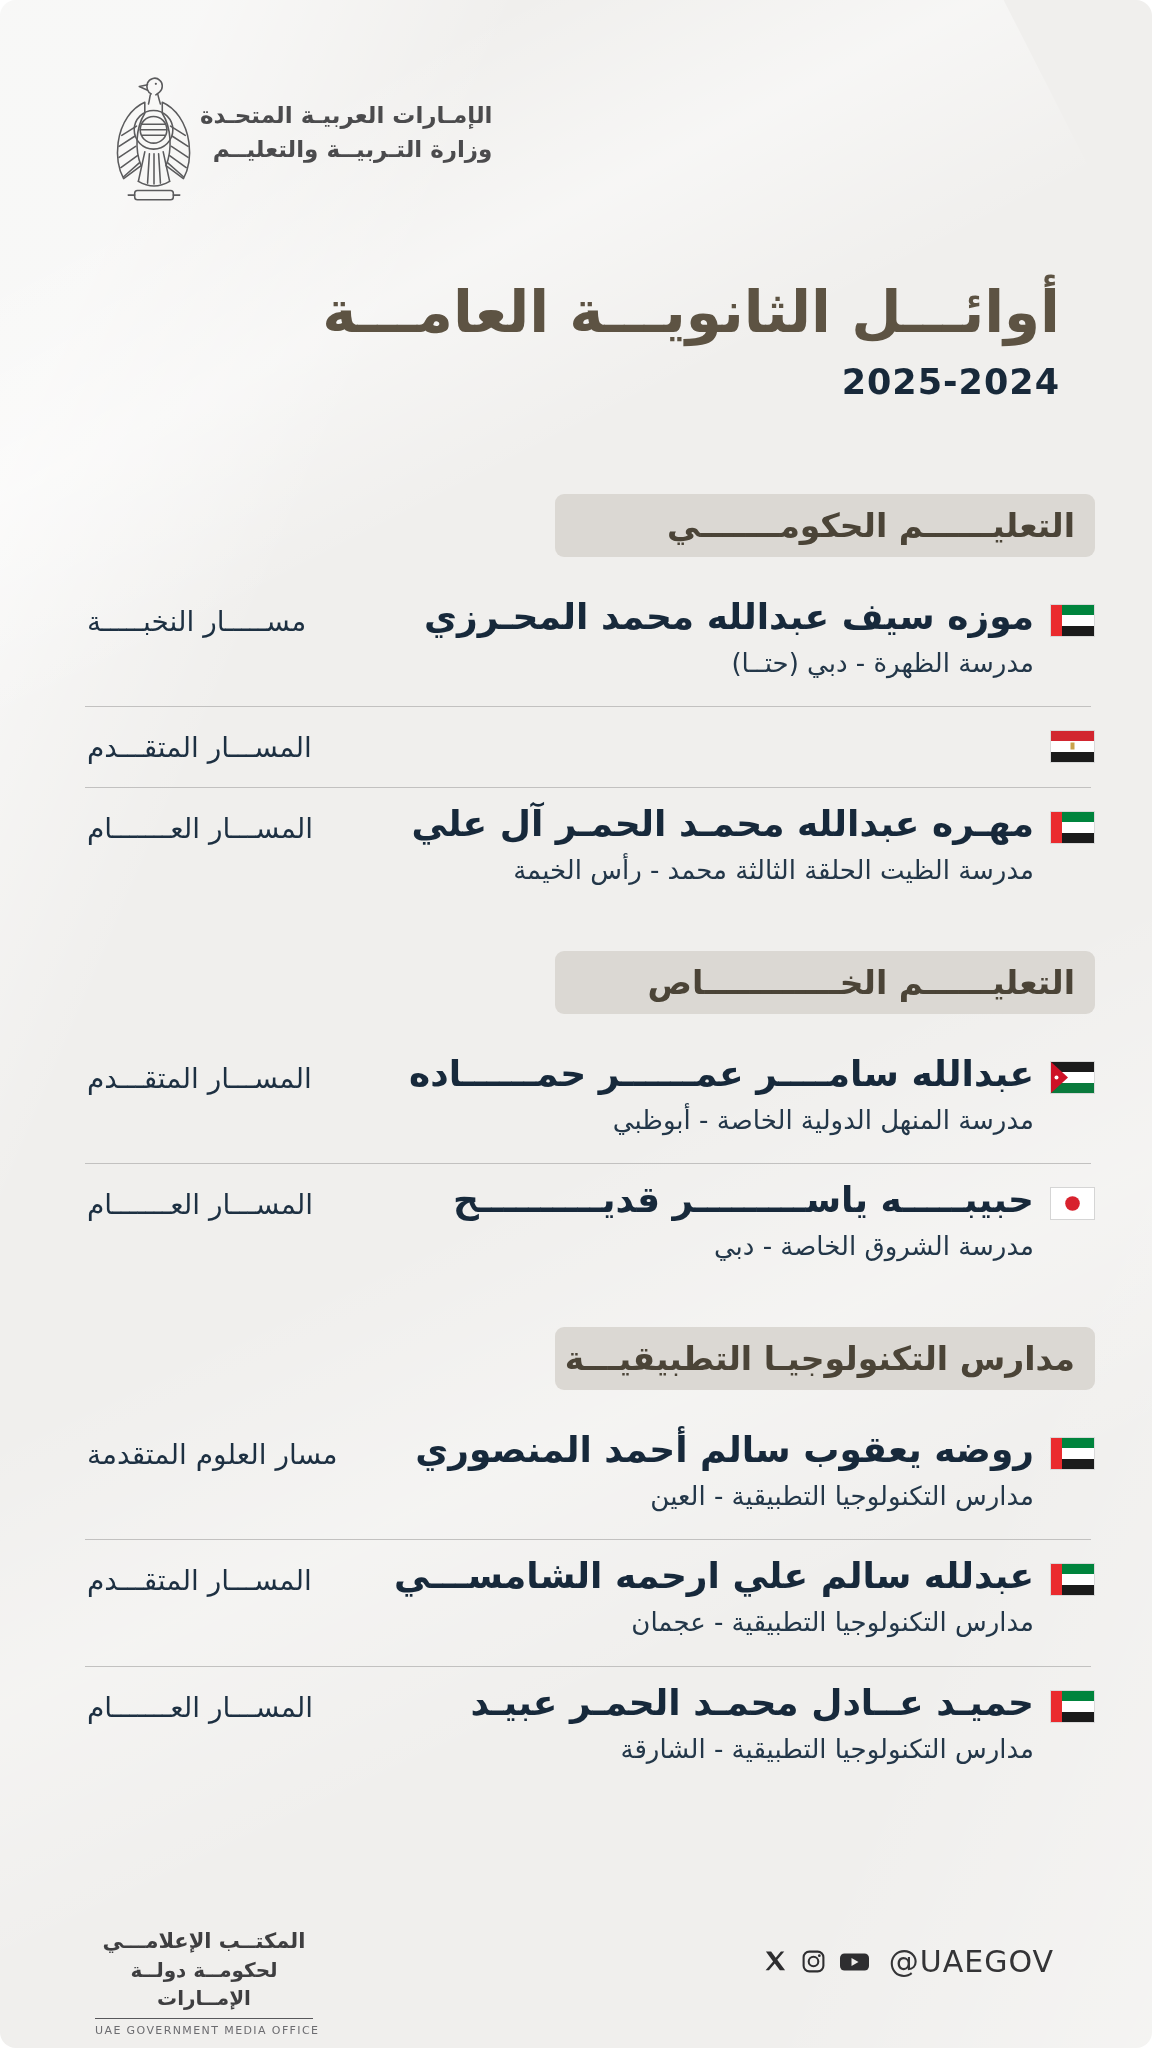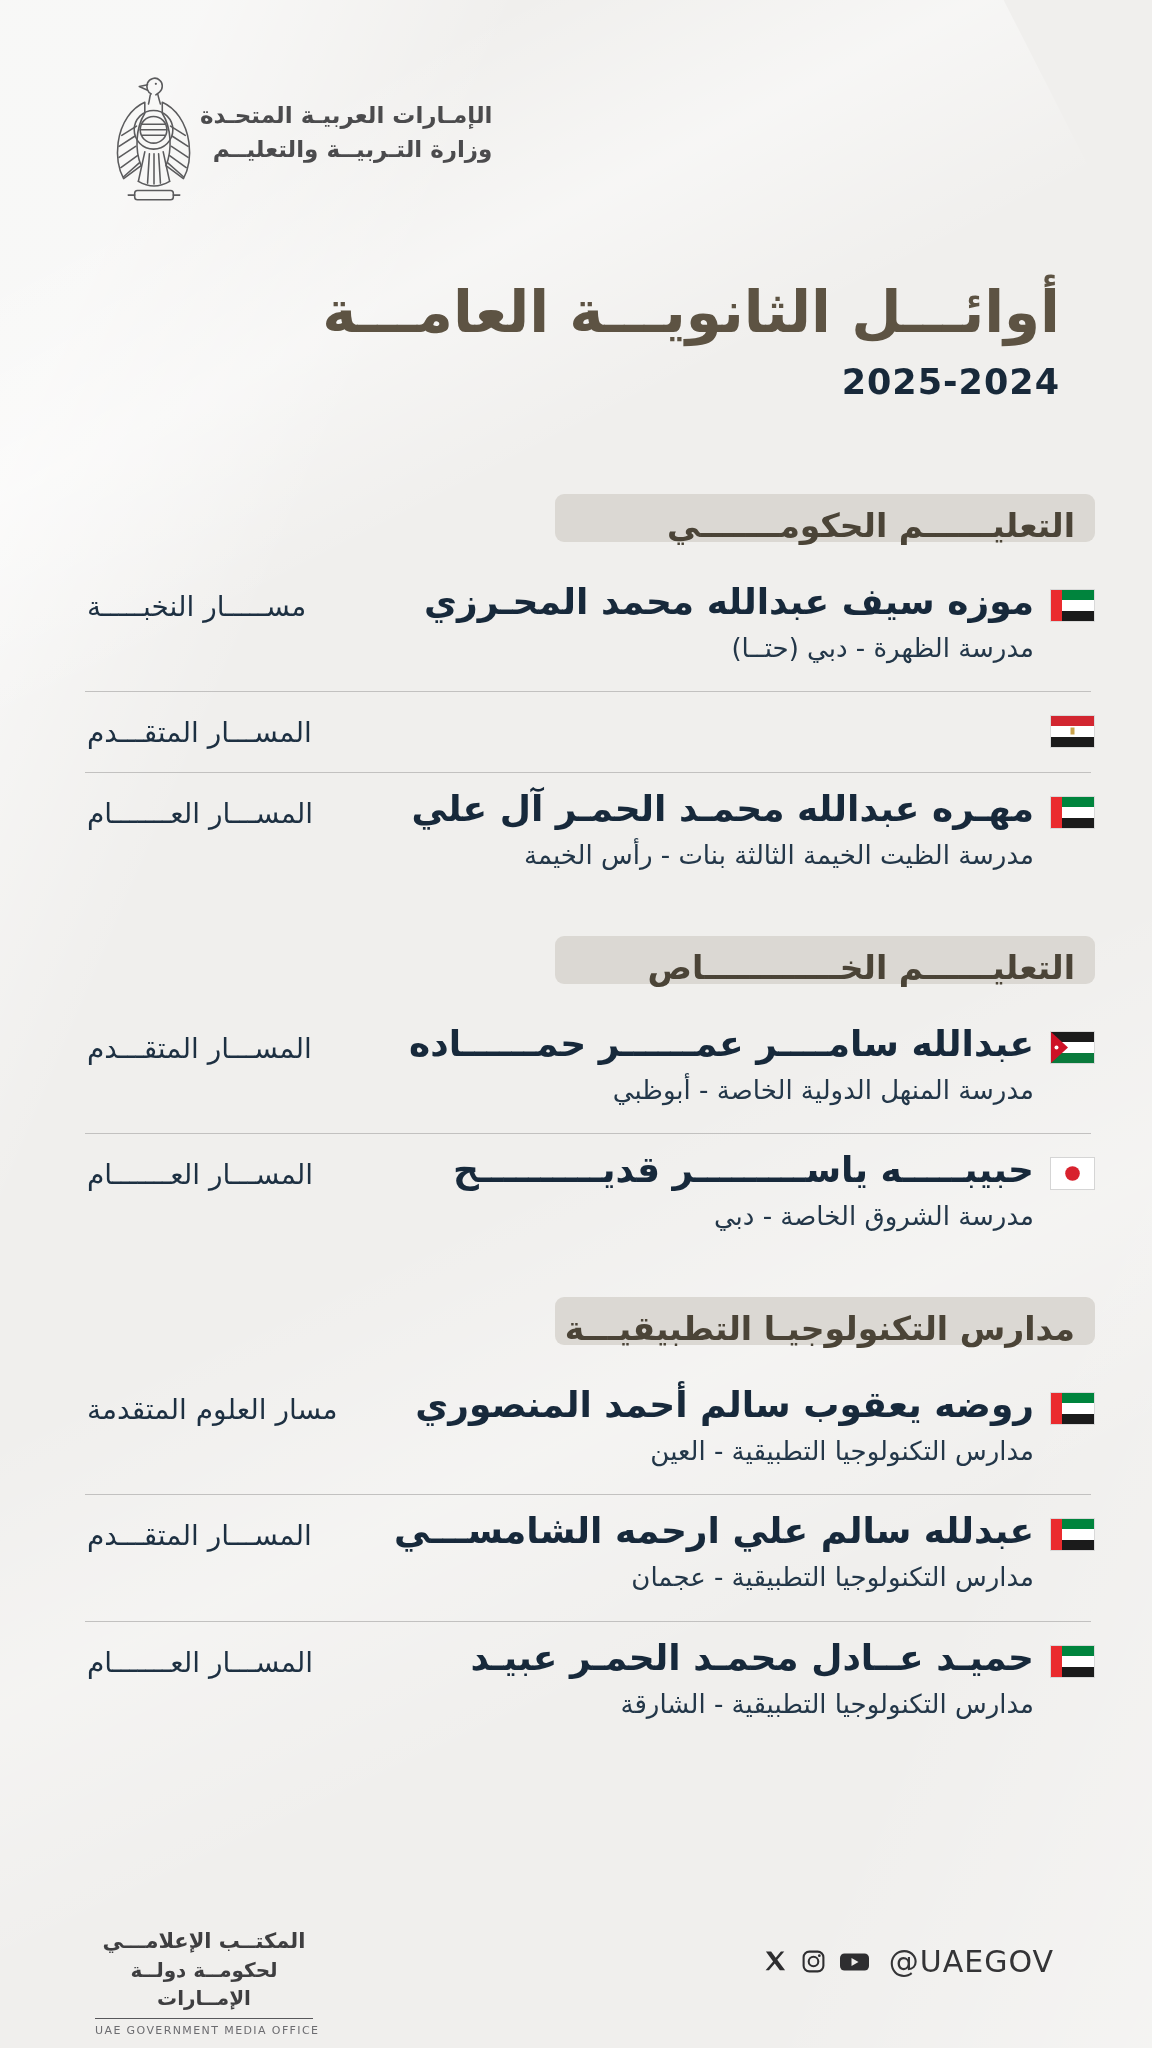--- a/index.html
+++ b/index.html
@@ -3,20 +3,21 @@
 <meta charset="utf-8">
 <style>
   html,body{margin:0;padding:0;}
   body{font-family:"DejaVu Sans","Liberation Sans",sans-serif;}
   .page{
     position:relative;width:1152px;height:2048px;overflow:hidden;
     background-color:#f0efed;
     background-image:
       linear-gradient(113deg, rgba(255,255,255,.55) 0%, rgba(255,255,255,.55) 10%, rgba(255,255,255,0) 26%),
       linear-gradient(293deg, rgba(255,255,255,.30) 0%, rgba(255,255,255,0) 20%);
+    border-radius: 16px;
   }
   .band{position:absolute;pointer-events:none;z-index:0;}
   .band1{top:120px;left:-420px;width:1500px;height:420px;background:linear-gradient(to bottom,rgba(255,255,255,.0),rgba(255,255,255,.45),rgba(255,255,255,0));transform:rotate(-27deg);}
   .band2{top:1150px;left:-200px;width:1700px;height:500px;background:linear-gradient(to bottom,rgba(255,255,255,0),rgba(255,255,255,.30),rgba(255,255,255,0));transform:rotate(-25deg);}
 
   .z{position:relative;z-index:1;}
 
   
   .gov-logo{position:absolute;left:108px;top:74px;display:flex;align-items:flex-start;}
   .emblem{flex:0 0 auto;}
@@ -24,21 +25,21 @@
             color:#4b4b4d;font-weight:bold;font-size:23px;line-height:34px;letter-spacing:.5px;}
 
   
   .title-block{position:absolute;right:92px;top:268px;text-align:right;direction:rtl;}
   .main-title{color:#5d5343;font-weight:bold;font-size:58px;line-height:1.55;}
   .year{direction:ltr;color:#18293a;font-weight:bold;font-size:35px;line-height:1.3;margin-top:2px;letter-spacing:1px;}
 
   
   .content{position:absolute;left:57px;right:57px;top:494px;direction:rtl;}
   .section{margin-bottom:36px;}
-  .sec-bar{width:540px;height:48px;box-sizing:border-box;background:#dbd8d3;border-radius:9px;
+  .sec-bar{width:540px;height:63px;box-sizing:border-box;background:#dbd8d3;border-radius:9px;
            color:#4b4437;font-weight:bold;font-size:33px;line-height:64px;
            text-align:right;padding-right:20px;margin-bottom:24px;}
   .entry{position:relative;display:flex;direction:rtl;gap:16px;padding:13px 0 25px;}
   .entry.has-sep::after{content:"";position:absolute;bottom:0;left:28px;right:4px;height:1px;background:#c2c1c0;}
   .flag{flex:0 0 auto;margin-top:10px;line-height:0;}
   .flag svg{display:block;}
   .who{}
   .name{font-size:36px;font-weight:bold;color:#17293b;line-height:1.3;}
   .school{font-size:26px;color:#233749;line-height:1.45;margin-top:4px;}
   .track{position:absolute;left:30px;top:24px;font-size:28px;font-weight:400;color:#1d3042;}
@@ -144,21 +145,21 @@
               <rect width="45" height="33" fill="#fff"></rect>
               <rect width="12" height="33" fill="#ea2b2e"></rect>
               <rect x="12" width="33" height="11" fill="#00843d"></rect>
               <rect x="12" y="11" width="33" height="11" fill="#fff"></rect>
               <rect x="12" y="22" width="33" height="11" fill="#1b1b1b"></rect>
               <rect x="0.5" y="0.5" width="44" height="32" fill="none" stroke="#d9d9d9"></rect>
             </svg>
           </span>
           <div class="who">
             <div class="name">مهـره عبدالله محمـد الحمـر آل علي</div>
-            <div class="school">مدرسة الظيت الخيمة الثالثة بنات - رأس الخيمة</div>
+            <div class="school">مدرسة الظيت الحلقة الثالثة محمد - رأس الخيمة</div>
           </div>
           <div class="track">المســـار العـــــــام</div>
         </div>
       </section>
       <section class="section">
         <div class="sec-bar">التعليــــــم الخــــــــــــاص</div>
         <div class="entry has-sep">
           <span class="flag">
             <svg width="45" height="33" viewBox="0 0 45 33">
               <rect width="45" height="11" fill="#1b1b1b"></rect>

